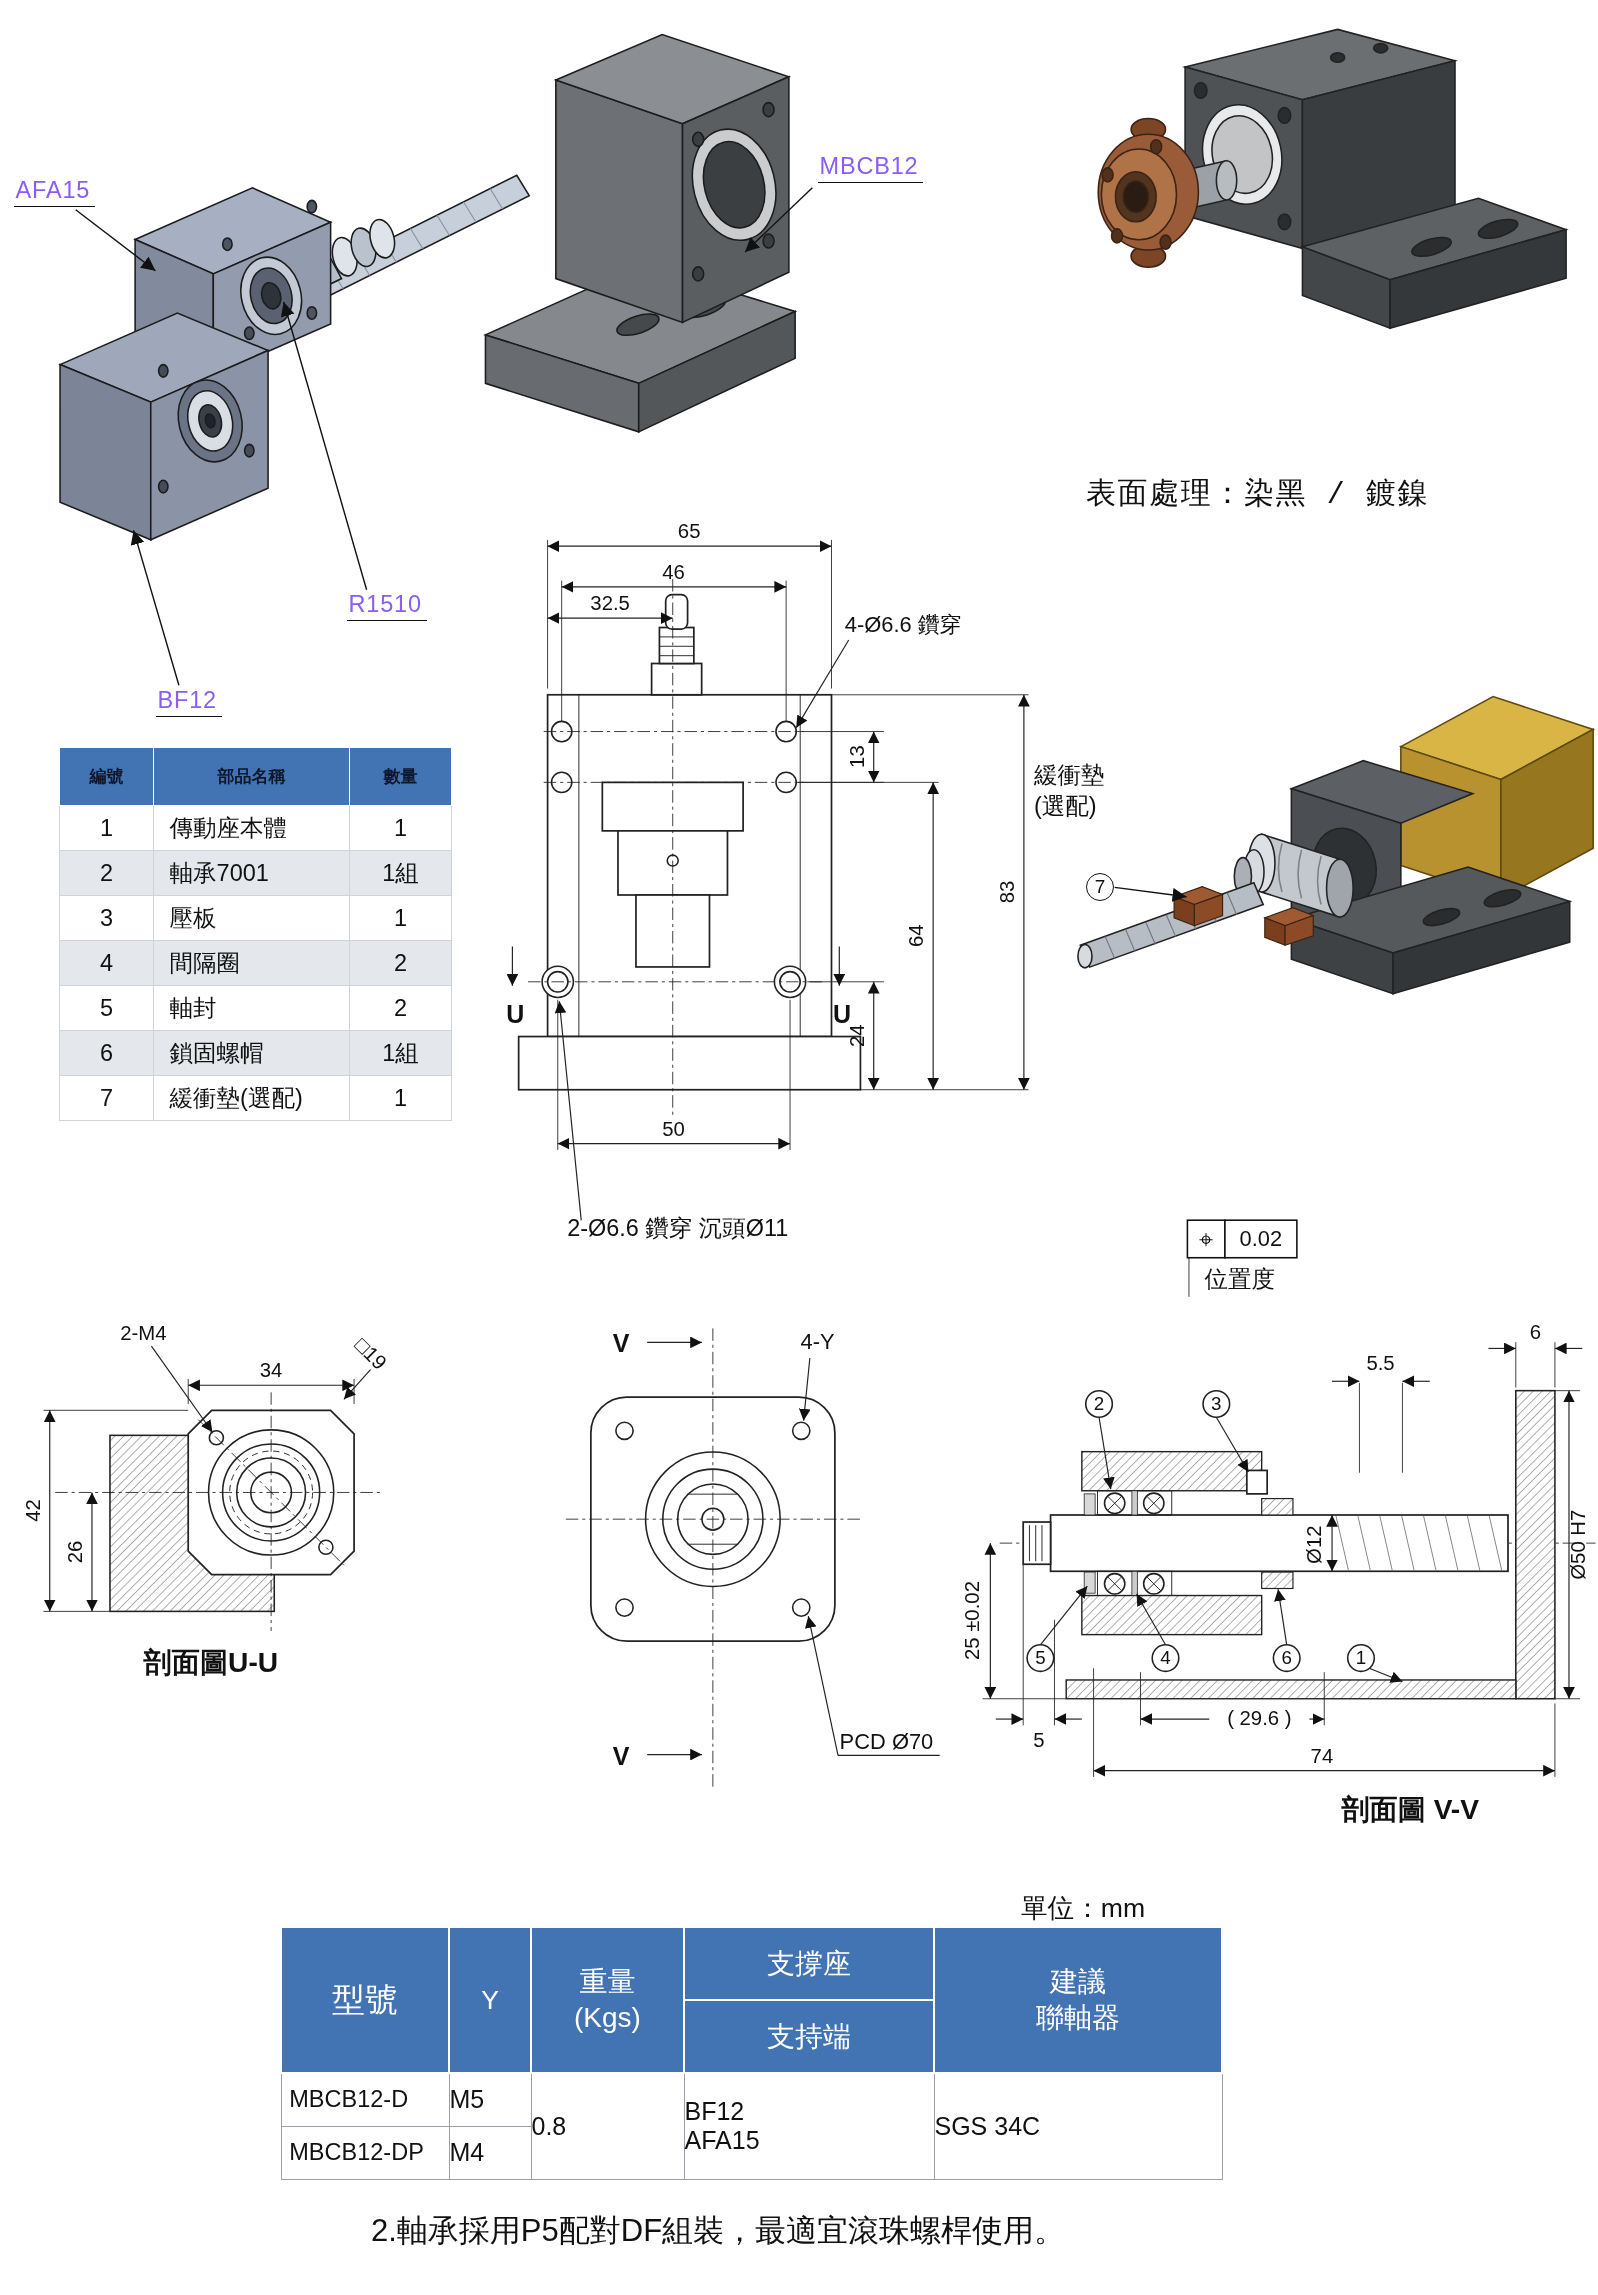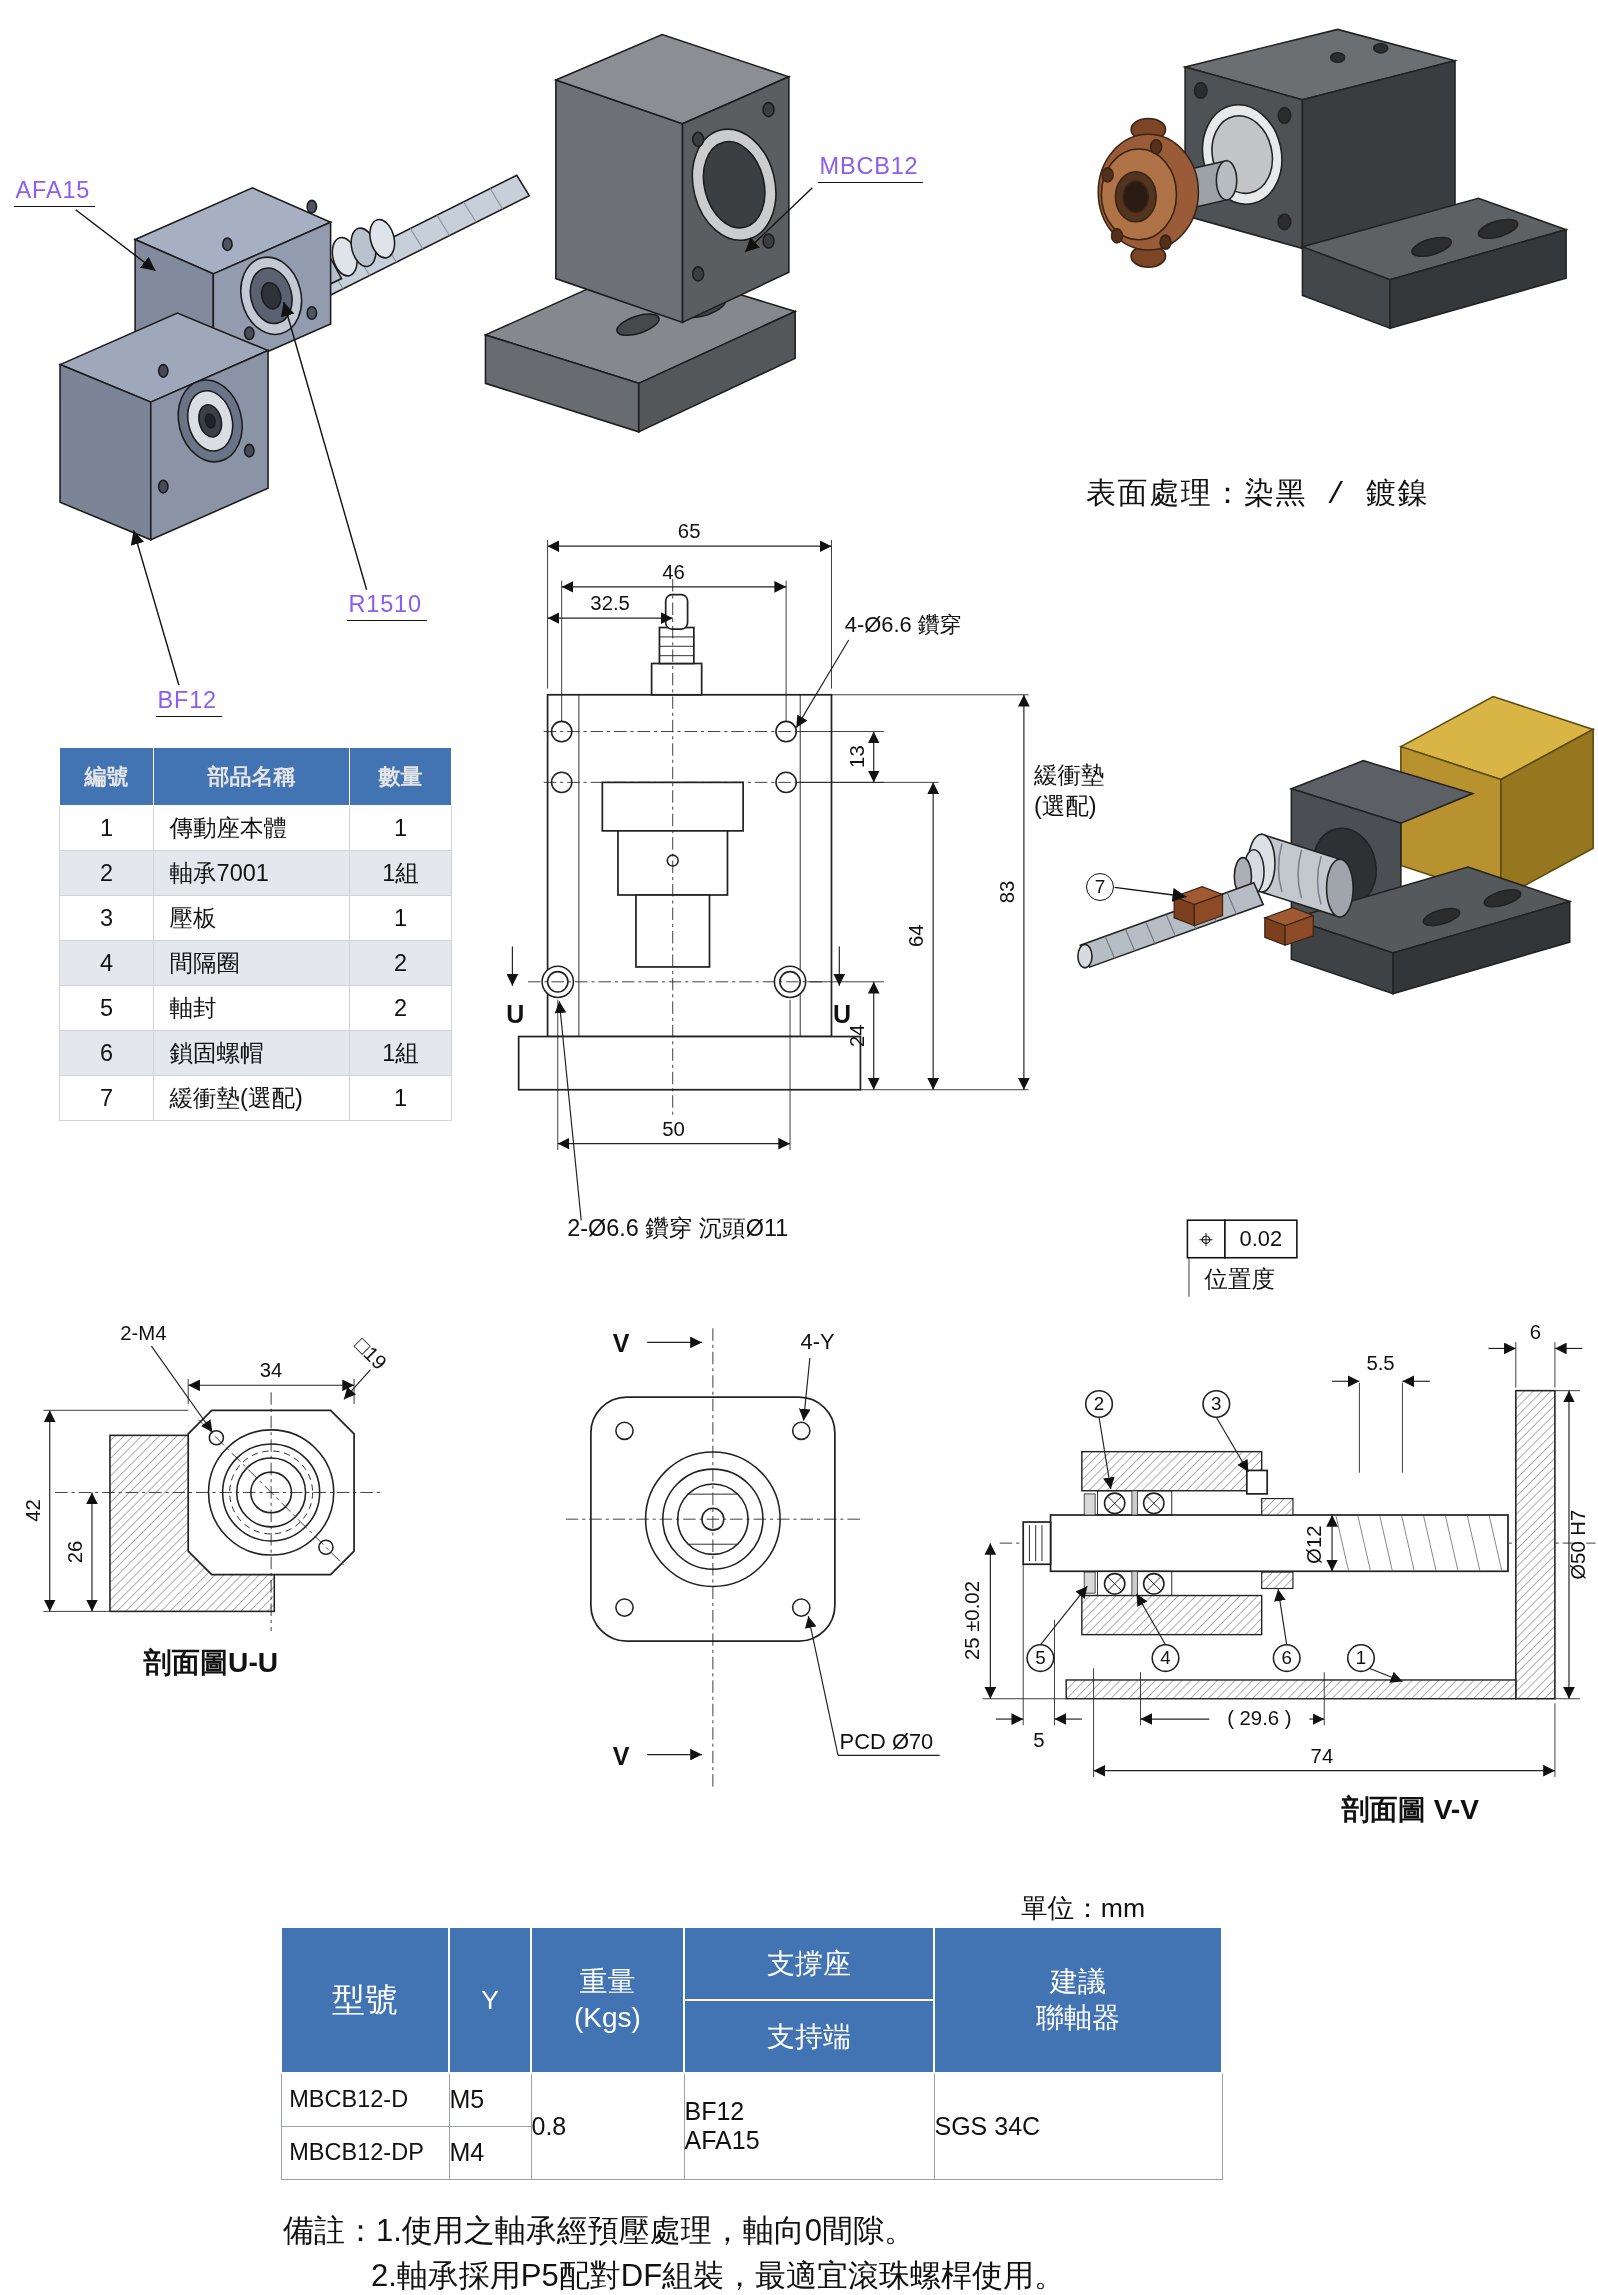--- a/index.html
+++ b/index.html
@@ -31,21 +31,21 @@
   
   .caption { position:absolute; font-size:30px; color:#111; letter-spacing:1.6px;font-family:Liberation Mono, monospace; }
   .small-caption { position:absolute; font-size:23.5px; line-height:31px; color:#111; }
 
   
   .balloon { position:absolute; width:28px; height:28px; border:1.6px solid #111; border-radius:50%;
              font-size:19px; display:flex; align-items:center; justify-content:center; background:#fff; }
 
   
   .parts-table { position:absolute; left:59px; top:747px; border-collapse:collapse; }
-  .parts-table th { background:#4273b2; color:#e5e5e5; font-size:22px; font-weight:bold;
+  .parts-table th { background:#4273b2; color:#0f172a; font-size:17px; font-weight:bold;
                     border:1.6px solid #fff; height:58px; }
   .parts-table td { font-size:23.5px; color:#111; border:0.8px solid #cfd4d9; height:45px;
                     text-align:center; background:#fff; }
   .parts-table tr.alt td { background:#e4e8ec; }
   .parts-table td.name { text-align:left; padding-left:15.6px;margin-top:34px; }
 
   
   .spec-table { position:absolute; left:280px; top:1926px; border-collapse:collapse; }
   .spec-table th { background:#4273b2; color:#fff; border:2.3px solid #fff; font-weight:normal; }
   .spec-table td { border:0.8px solid #9aa0a6; font-size:25px; background:#fff; }
@@ -572,18 +572,17 @@
       <td rowspan="2">SGS 34C</td>
     </tr>
     <tr>
       <td class="model" style="height:53px;">MBCB12-DP</td>
       <td>M4</td>
     </tr>
   </tbody>
     </table>
 
   <div class="notes">
-    <div>備註：1.使用之軸承經預壓處理，軸向0間隙。</div>
     <div class="notes-line2">2.軸承採用P5配對DF組裝，最適宜滾珠螺桿使用。</div>
   </div>
 
 </div>
 
 
 </body></html>

